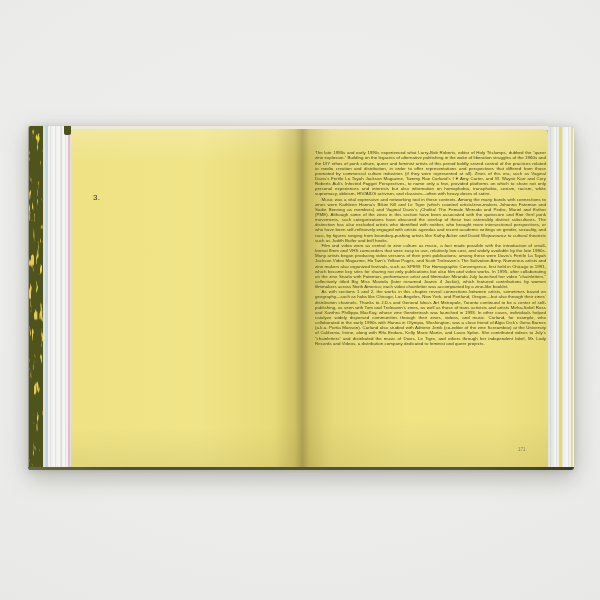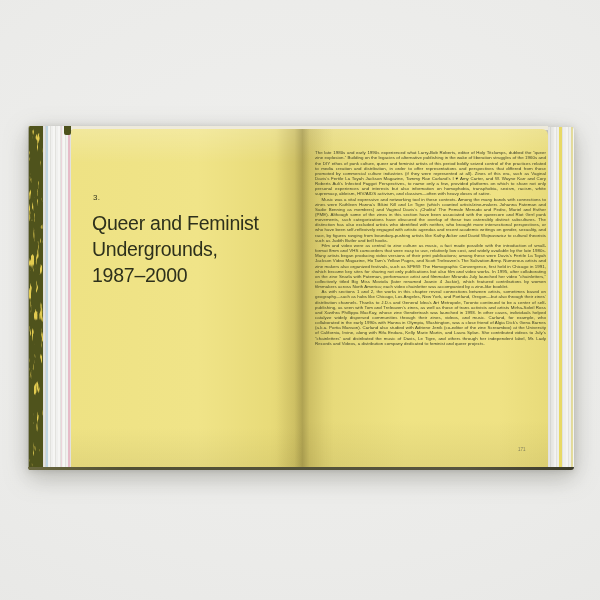--- a/index.html
+++ b/index.html
@@ -95,25 +95,20 @@
     <div class="top-edges"></div>
 
     <div class="stack-left"></div>
     <div class="stripe-blue"></div>
     <div class="stripe-pink2"></div>
     <div class="stripe-pink"></div>
     <div class="top-blob"></div>
 
     <div class="page page-left">
       <div class="chapter-number">3.</div>
-      <div class="chapter-title">
-        <div>Queer and Feminist</div>
-        <div>Undergrounds,</div>
-        <div>1987–2000</div>
-      </div>
     </div>
 
     <div class="page page-right">
       <div class="body-text">
         <p>The late 1980s and early 1990s experienced what Larry-Bob Roberts, editor of Holy Titclamps, dubbed the “queer zine explosion.” Building on the legacies of alternative publishing in the wake of liberation struggles of the 1960s and the DIY ethos of punk culture, queer and feminist artists of this period boldly seized control of the practices related to media creation and distribution, in order to offer representations and perspectives that differed from those promoted by commercial culture industries (if they were represented at all). Zines of this era, such as Vaginal Davis’s Fertile La Toyah Jackson Magazine, Tammy Rae Carland’s I ♥ Amy Carter, and W. Wayne Karr and Cory Roberts Auli’s Infected Faggot Perspectives, to name only a few, provided platforms on which to share not only personal experiences and interests but also information on homophobia, transphobia, sexism, racism, white supremacy, ableism, HIV/AIDS activism, and classism—often with heavy doses of satire.</p>
         <p>Music was a vital expressive and networking tool in these contexts. Among the many bands with connections to zines were Kathleen Hanna’s Bikini Kill and Le Tigre (which counted artists/zine-makers Johanna Fateman and Sadie Benning as members) and Vaginal Davis’s ¡Cholita! The Female Menudo and Pedro, Muriel and Esther (PME). Although some of the zines in this section have been associated with the queercore and Riot Grrrl punk movements, such categorizations have obscured the overlap of these two ostensibly distinct subcultures. The distinction has also excluded artists who identified with neither, who brought more intersectional perspectives, or who have been self-reflexively engaged with artistic agendas and recent academic writings on gender, sexuality, and race, by figures ranging from boundary-pushing artists like Kathy Acker and David Wojnarowicz to cultural theorists such as Judith Butler and bell hooks.</p>
         <p>Film and video were as central to zine culture as music, a fact made possible with the introduction of small-format 8mm and VHS camcorders that were easy to use, relatively low cost, and widely available by the late 1980s. Many artists began producing video versions of their print publications; among these were Davis’s Fertile La Toyah Jackson Video Magazine, Ho Tam’s Yellow Pages, and Scott Treleaven’s The Salivation Army. Numerous artists and zine makers also organized festivals, such as SPEW: The Homographic Convergence, first held in Chicago in 1991, which became key sites for sharing not only publications but also film and video works. In 1995, after collaborating on the zine Snarla with Fateman, performance artist and filmmaker Miranda July launched her video “chainletters,” collectively titled Big Miss Moviola (later renamed Joanie 4 Jackie), which featured contributions by women filmmakers across North America; each video chainletter was accompanied by a zine-like booklet.</p>
         <p>As with sections 1 and 2, the works in this chapter reveal connections between artists, sometimes based on geography—such as hubs like Chicago, Los Angeles, New York, and Portland, Oregon—but also through their zines’ distribution channels. Thanks to J.D.s and General Idea’s Art Metropole, Toronto continued to be a center of self-publishing, as seen with Tom and Treleaven’s zines, as well as those of trans activists and artists Mirha-Soleil Ross and Xanthra Phillippa MacKay, whose zine Gendertrash was launched in 1993. In other cases, individuals helped catalyze widely dispersed communities through their zines, videos, and music. Carland, for example, who collaborated in the early 1990s with Hanna in Olympia, Washington, was a close friend of Algia Dick’s Gena Barnes (a.k.a. Portia Manson). Carland also studied with Adriene Jenik (co-editor of the zine Screambox) at the University of California, Irvine, along with Rifa Endara, Kelly Marie Martin, and Laura Splan. She contributed videos to July’s “chainletters” and distributed the music of Davis, Le Tigre, and others through her independent label, Mr. Lady Records and Videos, a distribution company dedicated to feminist and queer projects.</p>
       </div>
       <div class="page-number">171</div>

